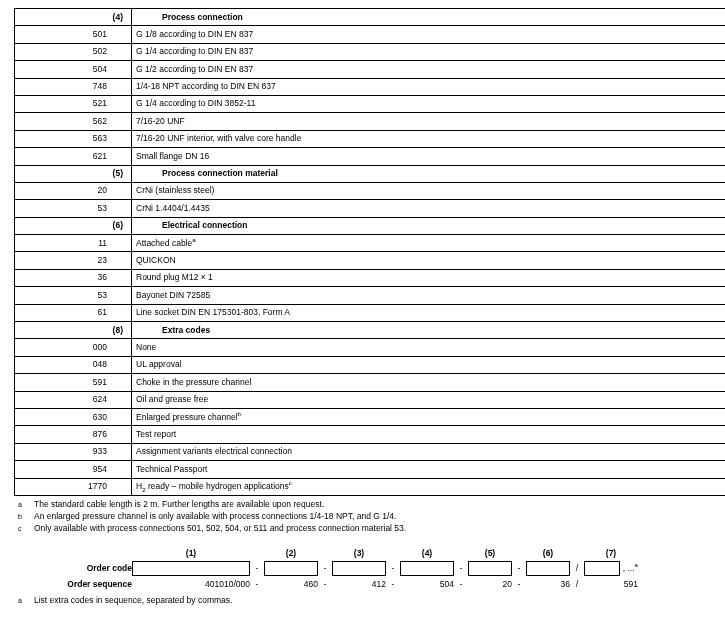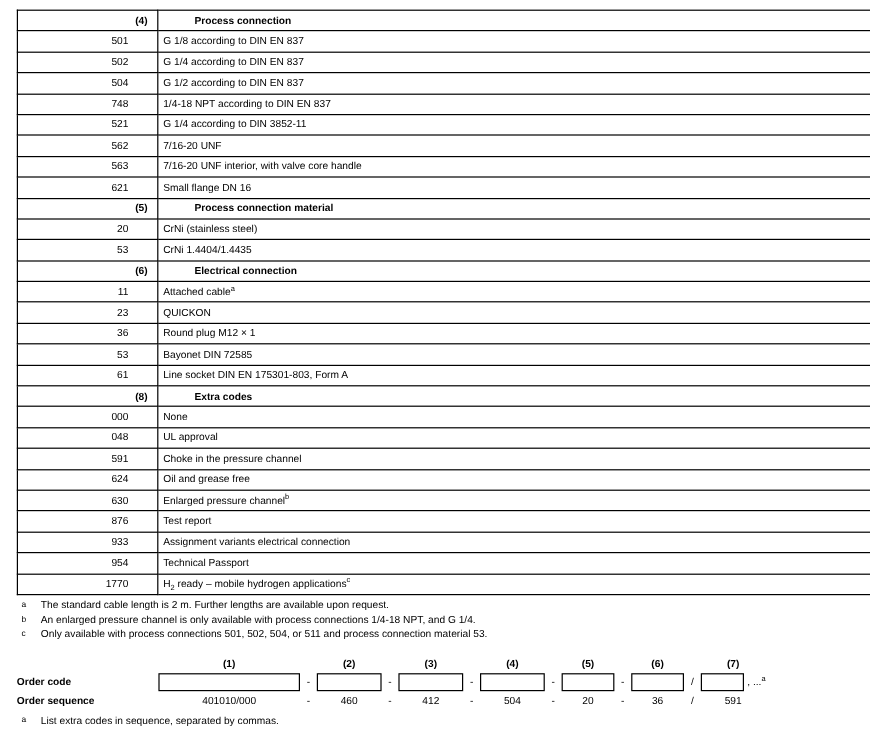--- a/index.html
+++ b/index.html
@@ -99,41 +99,41 @@
   }
   .order-grid {
     display: grid;
     grid-template-columns: 118px 118px 14px 54px 14px 54px 14px 54px 14px 44px 14px 44px 14px 54px;
     align-items: center;
     row-gap: 3px;
   }
   .lbl {
     font-weight: bold;
     font-size: 8.5px;
-    text-align: left;
+    text-align: right;
   }
   .hdr {
     font-weight: bold;
     font-size: 8.5px;
     text-align: center;
   }
   .sep {
     text-align: center;
     font-size: 8.5px;
   }
   .box {
     border: 1px solid #000000;
     height: 15px;
     box-sizing: border-box;
   }
   .box.wide { width: 118px; }
   .box.mid  { width: 54px; }
   .box.sm   { width: 44px; }
   .val {
-    text-align: center;
+    text-align: right;
     font-size: 8.5px;
   }
   .tail {
     font-size: 8.5px;
     padding-left: 3px;
     white-space: nowrap;
   }
   .order-fn {
     margin-top: 6px;
     margin-left: 14px;

